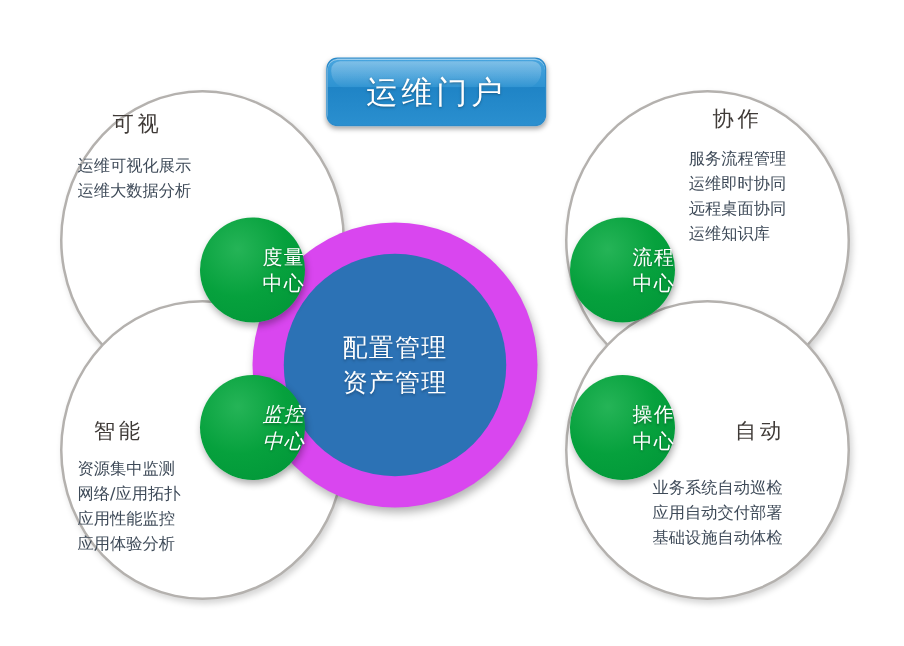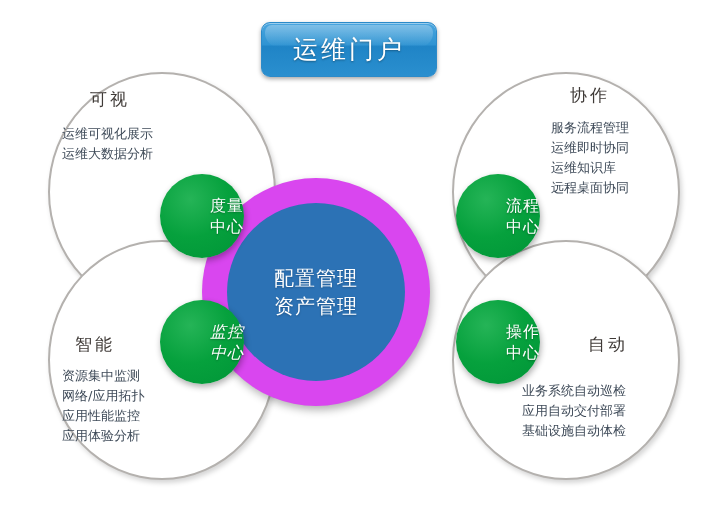--- a/index.html
+++ b/index.html
@@ -6,21 +6,21 @@
   body{
     width:723px;height:517px;
     background:#ffffff;
     font-family:"DejaVu Sans","Liberation Sans",sans-serif;
     overflow:hidden;
   }
   #stage{position:relative;width:723px;height:517px;overflow:hidden;background:#fff;}
 
   
   .title-chip{
-    position:absolute;left:261px;top:22px;width:176px;height:55px;
+    position:absolute;left:261px;top:46px;width:176px;height:55px;
     border-radius:9px;
     background:linear-gradient(180deg,#49a5de 0%,#2e93d2 42%,#1f84c6 43%,#2a8fcf 100%);
     box-shadow:0 2px 4px rgba(0,0,0,.35), inset 0 1px 0 rgba(255,255,255,.45);
     border:1px solid #2b8ac9;
     display:flex;align-items:center;justify-content:center;
     box-sizing:border-box;
   }
   .title-chip::after{
     content:"";position:absolute;left:3px;right:3px;top:2px;height:22px;
     border-radius:7px 7px 14px 14px;
@@ -117,22 +117,22 @@
   <div class="petal-head h-tl">可视</div>
   <div class="petal-body b-tl">
     <div>运维可视化展示</div>
     <div>运维大数据分析</div>
   </div>
 
   <div class="petal-head h-tr">协作</div>
   <div class="petal-body b-tr">
     <div>服务流程管理</div>
     <div>运维即时协同</div>
+    <div>远程桌面协同</div>
     <div>运维知识库</div>
-    <div>远程桌面协同</div>
   </div>
 
   <div class="petal-head h-bl">智能</div>
   <div class="petal-body b-bl">
     <div>资源集中监测</div>
     <div>网络/应用拓扑</div>
     <div>应用性能监控</div>
     <div>应用体验分析</div>
   </div>
 

